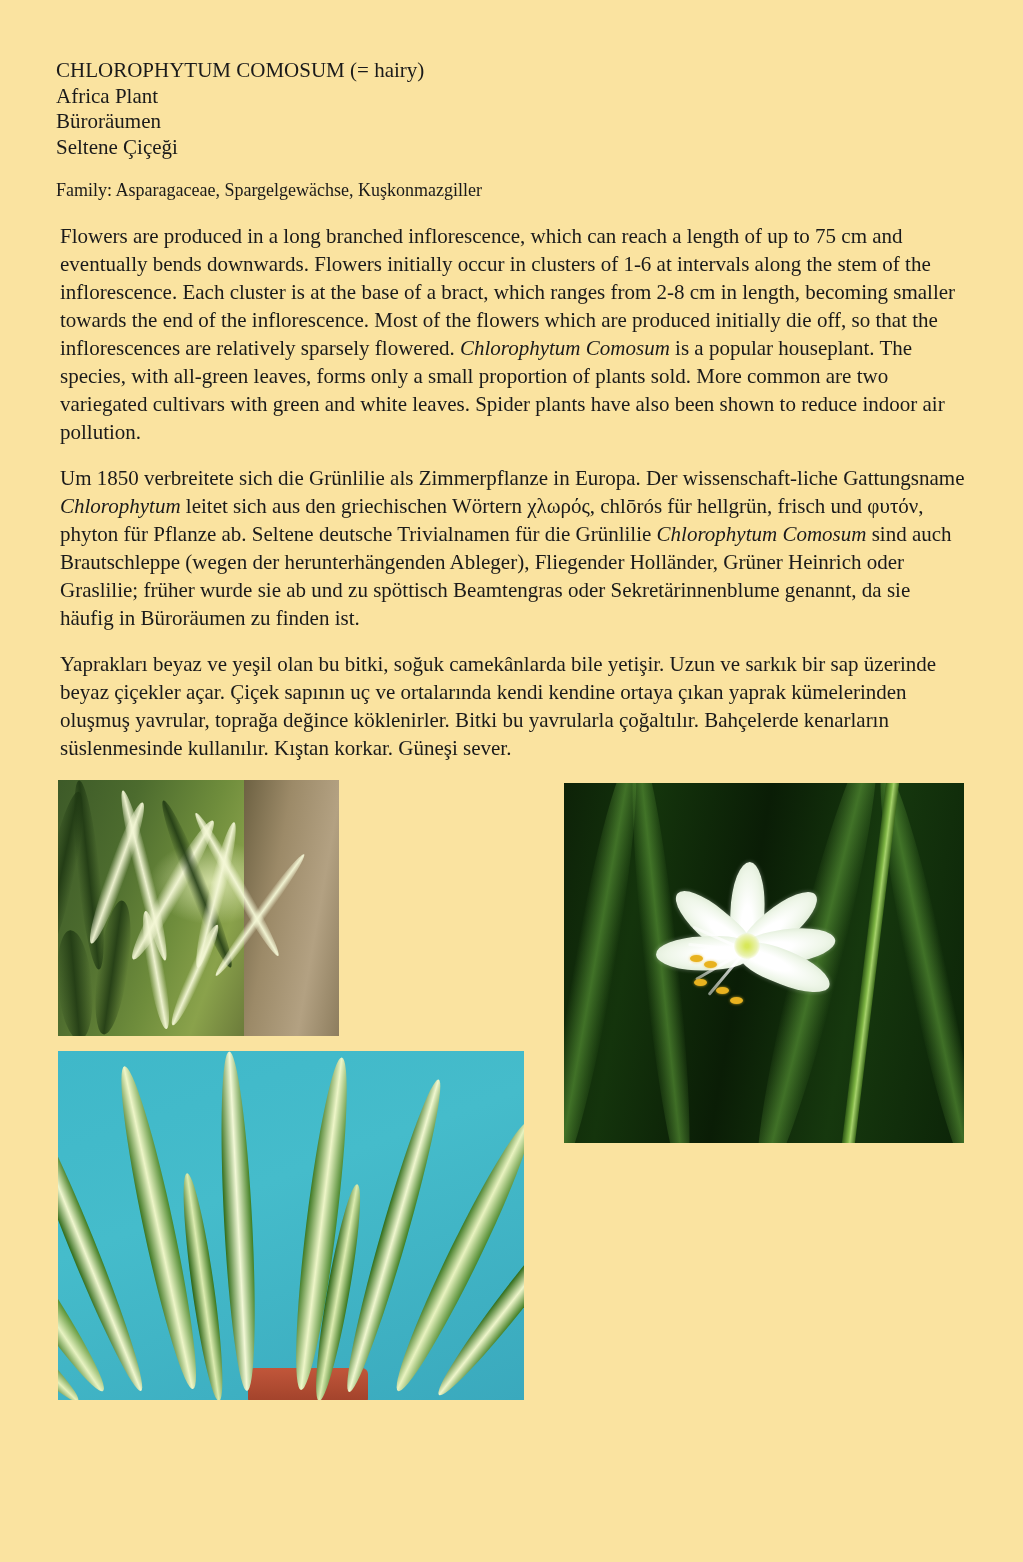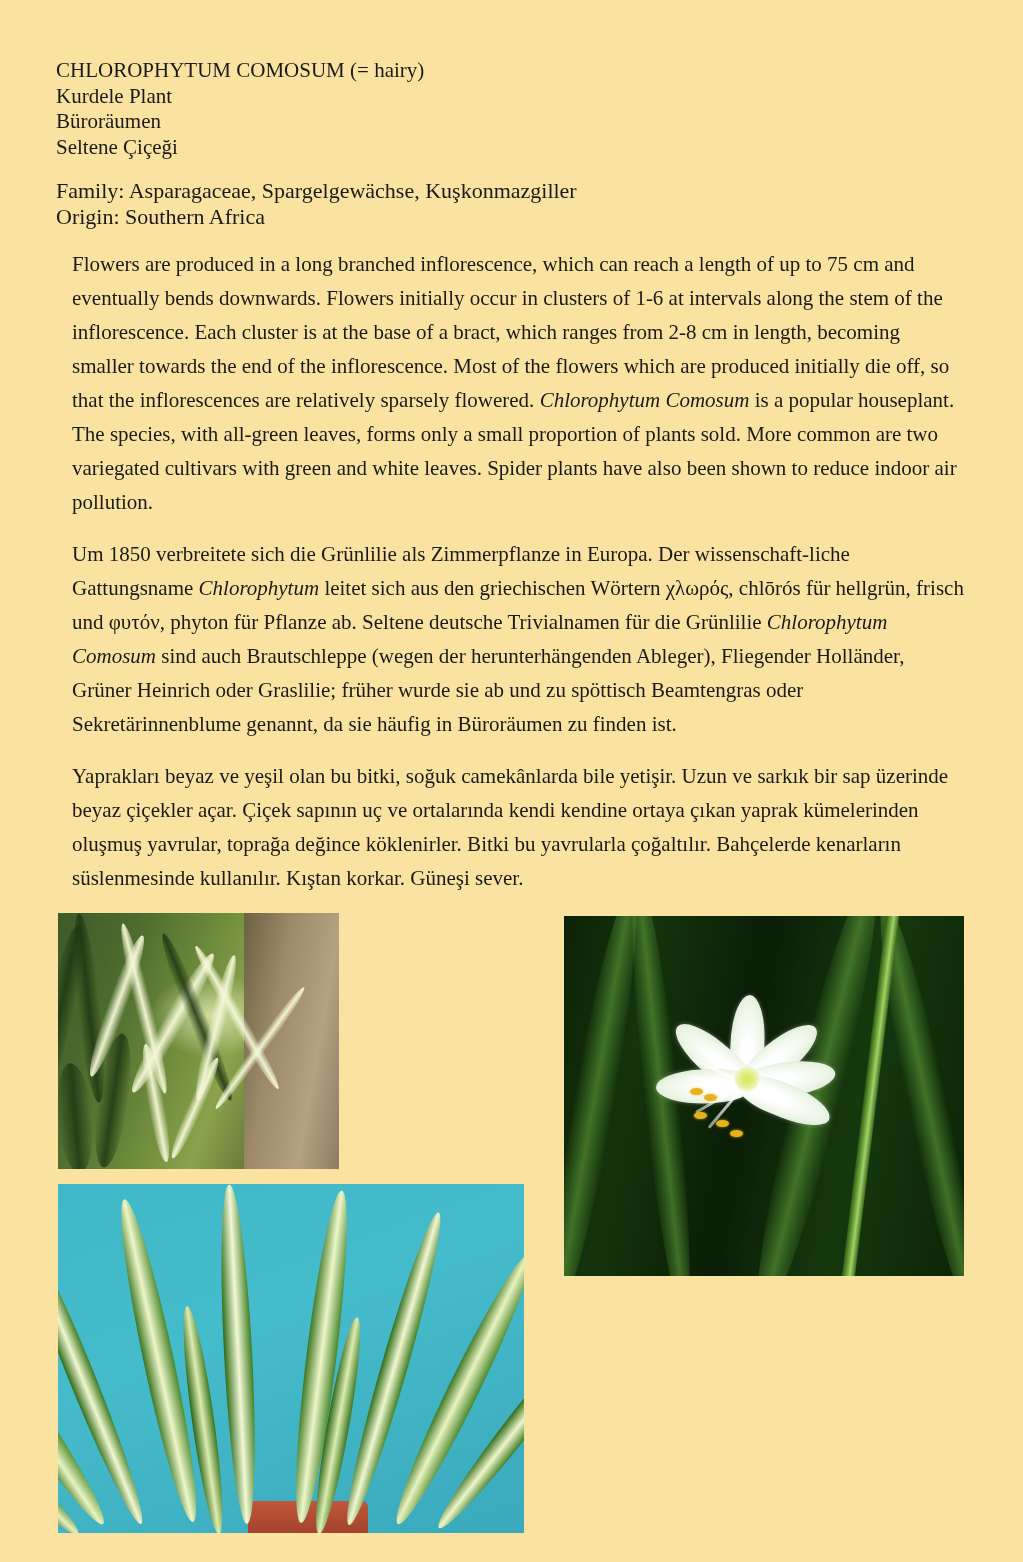--- a/index.html
+++ b/index.html
@@ -21,28 +21,28 @@
     box-sizing: border-box;
     padding: 58px 56px 0 56px;
   }
   .title-block {
     font-size: 21px;
     line-height: 25.5px;
     margin-bottom: 18px;
   }
   .title-line { white-space: pre; }
   .meta-block {
-    font-size: 22px;
+    font-size: 18px;
     line-height: 25.5px;
     margin-bottom: 18px;
   }
   .para {
     font-size: 21px;
-    line-height: 34px;
-    margin: 0 0 18px 16px;
+    line-height: 28px;
+    margin: 0 0 18px 4px;
     text-align: left;
   }
   .para em { font-style: italic; }
 
   .images {
     position: relative;
     margin-top: 18px;
     height: 620px;
   }
   .photo {
@@ -149,28 +149,27 @@
     border-radius: 6px 6px 10px 10px;
   }
 </style>
 </head>
 <body>
 
 <div class="page">
 
   <div class="title-block">
     <div class="title-line">CHLOROPHYTUM COMOSUM (= hairy)</div>
-    <div class="title-line">Kurdele Plant</div>
+    <div class="title-line">Africa Plant</div>
     <div class="title-line">Büroräumen</div>
     <div class="title-line">Seltene Çiçeği</div>
   </div>
 
   <div class="meta-block">
     <div>Family: Asparagaceae, Spargelgewächse, Kuşkonmazgiller</div>
-    <div>Origin: Southern Africa</div>
   </div>
 
   <p class="para"><span>Flowers are produced in a long branched inflorescence, which can reach a length of up to 75 cm and eventually bends downwards. Flowers initially occur in clusters of 1-6 at intervals along the stem of the inflorescence. Each cluster is at the base of a bract, which ranges from 2-8 cm in length, becoming smaller towards the end of the inflorescence. Most of the flowers which are produced initially die off, so that the inflorescences are relatively sparsely flowered. </span><em>Chlorophytum Comosum</em><span> is a popular houseplant. The species, with all-green leaves, forms only a small proportion of plants sold. More common are two variegated cultivars with green and white leaves. Spider plants have also been shown to reduce indoor air pollution.</span></p>
 
   <p class="para"><span>Um 1850 verbreitete sich die Grünlilie als Zimmerpflanze in Europa. Der wissenschaft-liche Gattungsname </span><em>Chlorophytum</em><span> leitet sich aus den griechischen Wörtern χλωρός, chlōrós für hellgrün, frisch und φυτόν, phyton für Pflanze ab. Seltene deutsche Trivialnamen für die Grünlilie </span><em>Chlorophytum Comosum</em><span> sind auch Brautschleppe (wegen der herunterhängenden Ableger), Fliegender Holländer, Grüner Heinrich oder Graslilie; früher wurde sie ab und zu spöttisch Beamtengras oder Sekretärinnenblume genannt, da sie häufig in Büroräumen zu finden ist.</span></p>
 
   <p class="para">Yaprakları beyaz ve yeşil olan bu bitki, soğuk camekânlarda bile yetişir. Uzun ve sarkık bir sap üzerinde beyaz çiçekler açar. Çiçek sapının uç ve ortalarında kendi kendine ortaya çıkan yaprak kümelerinden oluşmuş yavrular, toprağa değince köklenirler. Bitki bu yavrularla çoğaltılır. Bahçelerde kenarların süslenmesinde kullanılır. Kıştan korkar. Güneşi sever.</p>
 
   <div class="images">
 

